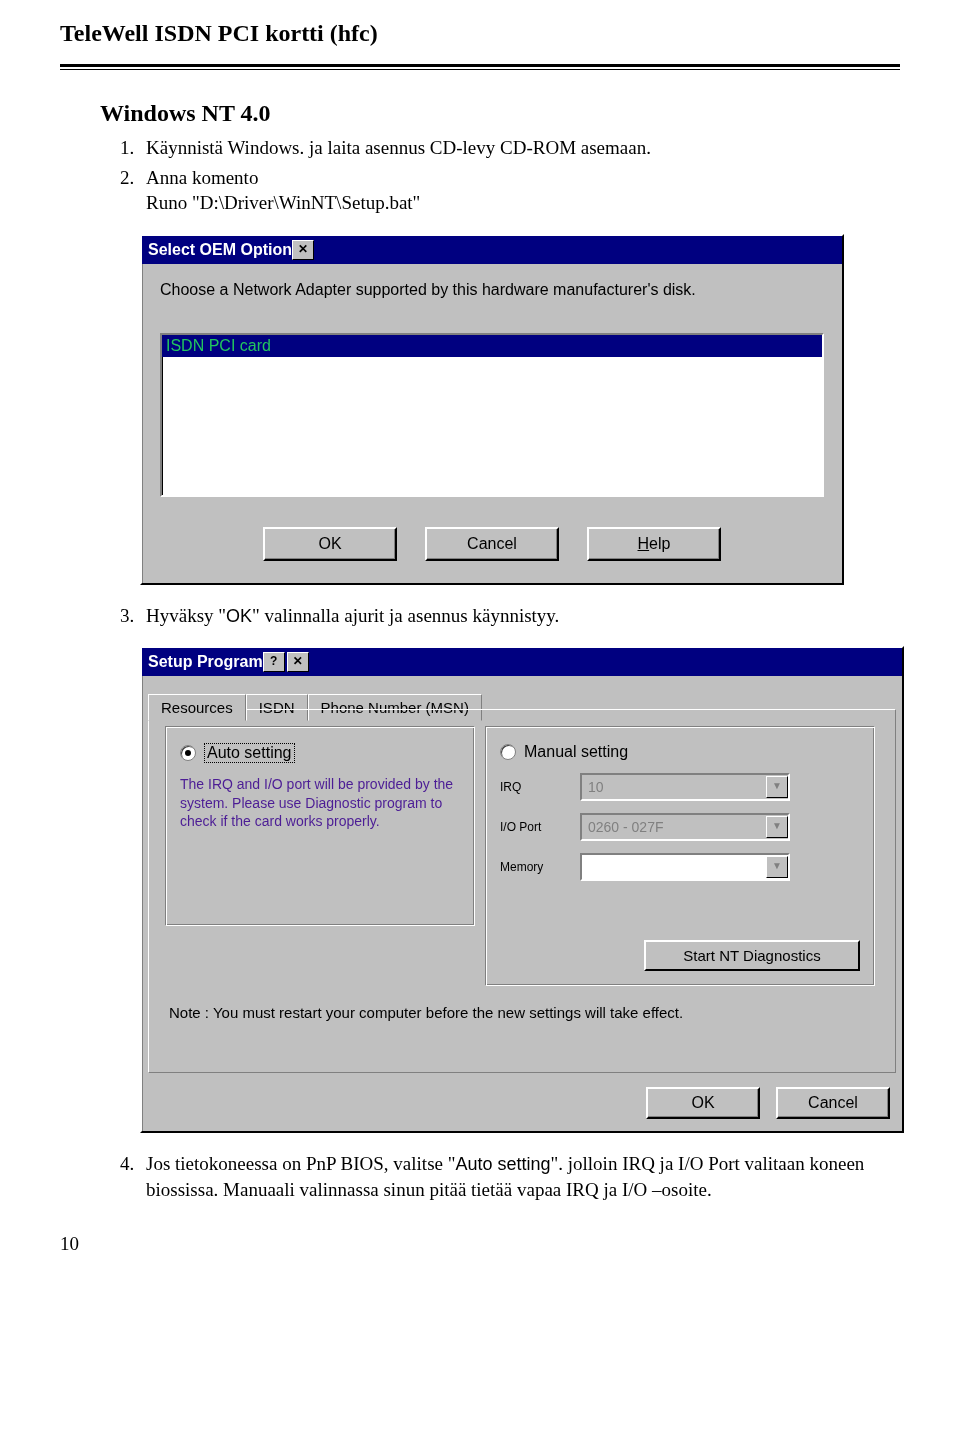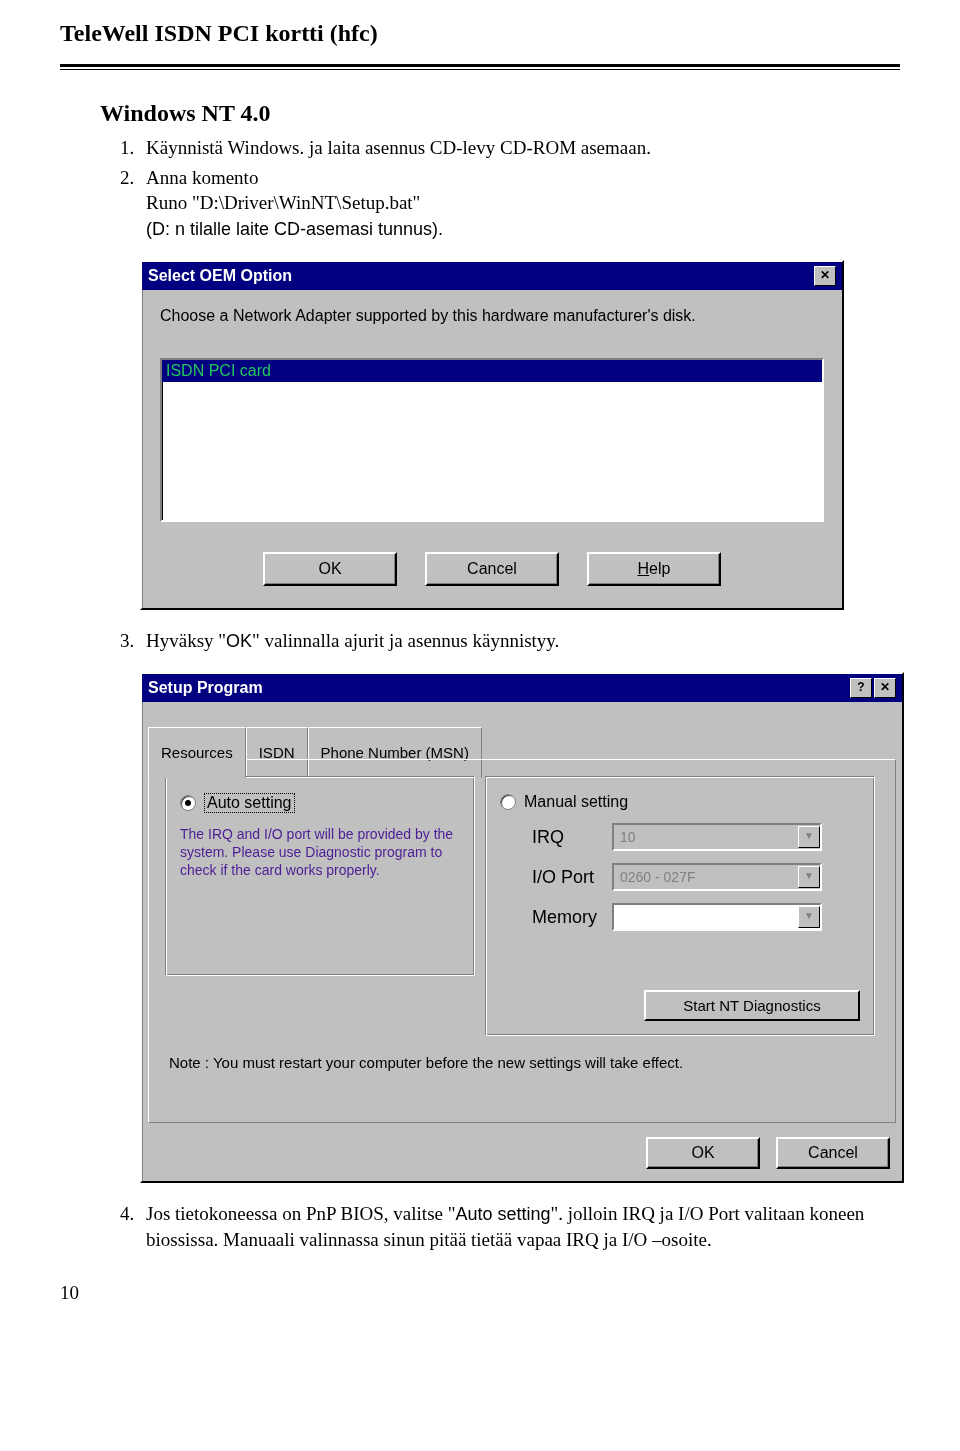--- a/index.html
+++ b/index.html
@@ -56,21 +56,21 @@
     box-shadow: 1px 1px 0 #808080 inset;
     position: relative;
   }
   .d1 { width: 700px; }
   .titlebar {
     background: #000080;
     color: #fff;
     padding: 4px 6px;
     font-weight: bold;
     display: flex;
-    justify-content: space-between;
+    justify-content: flex-start;
     align-items: center;
   }
   .titlebar .icons { display: flex; gap: 2px; }
   .winbtn {
     width: 20px; height: 18px;
     background: #c0c0c0;
     border: 1px solid;
     border-color: #fff #000 #000 #fff;
     font-family: Arial;
     font-size: 12px;
@@ -114,24 +114,24 @@
   
   .d2 { width: 760px; }
   .tabstrip {
     display: flex;
     margin: 6px 6px 0 6px;
   }
   .tab {
     background: #c0c0c0;
     border: 1px solid;
     border-color: #fff #808080 #c0c0c0 #fff;
-    padding: 16px 12px;
+    padding: 4px 12px;
     font-size: 15px;
     position: relative;
-    top: 19px;
+    top: 12px;
   }
   .tab.active { border-bottom-color: #c0c0c0; z-index: 2; }
   .tab.inactive { background: #c0c0c0; }
   .tabpanel {
     margin: 0 6px 6px 6px;
     border: 1px solid;
     border-color: #fff #808080 #808080 #fff;
     padding: 16px;
     min-height: 330px;
     position: relative;
@@ -161,21 +161,21 @@
     content: ""; width: 6px; height: 6px; background: #000; border-radius: 50%;
   }
   .dotted-label { border: 1px dotted #000; padding: 0 2px; }
   .disabled-text {
     color: #4c1d95;
     font-size: 14px;
     line-height: 1.3;
     margin-top: 4px;
   }
   .field-row { display: flex; align-items: center; margin-bottom: 12px; }
-  .field-row .lbl { width: 80px; font-size: 18px; margin-left: 32px; }
+  .field-row .lbl { width: 80px; font-size: 12px; }
   .combo {
     background: #c0c0c0;
     border: 2px solid;
     border-color: #808080 #fff #fff #808080;
     height: 24px; width: 200px;
     display: flex; align-items: center; justify-content: space-between;
     padding-left: 6px;
     color: #808080;
     font-size: 14px;
   }
@@ -230,21 +230,20 @@
   <div class="ol">
     <div class="item">
       <div class="num">1.</div>
       <div class="txt">Käynnistä Windows. ja laita asennus CD-levy CD-ROM asemaan.</div>
     </div>
     <div class="item">
       <div class="num">2.</div>
       <div class="txt">
         <span>Anna komento</span><br>
         <span>Runo "D:\Driver\WinNT\Setup.bat"</span><br>
-        <span class="sans">(D: n tilalle laite CD-asemasi tunnus).</span>
       </div>
     </div>
   </div>
 
   <div class="dialog d1">
     <div class="titlebar">
       <span>Select OEM Option</span>
       <div class="icons">
         <div class="winbtn">✕</div>
       </div>

